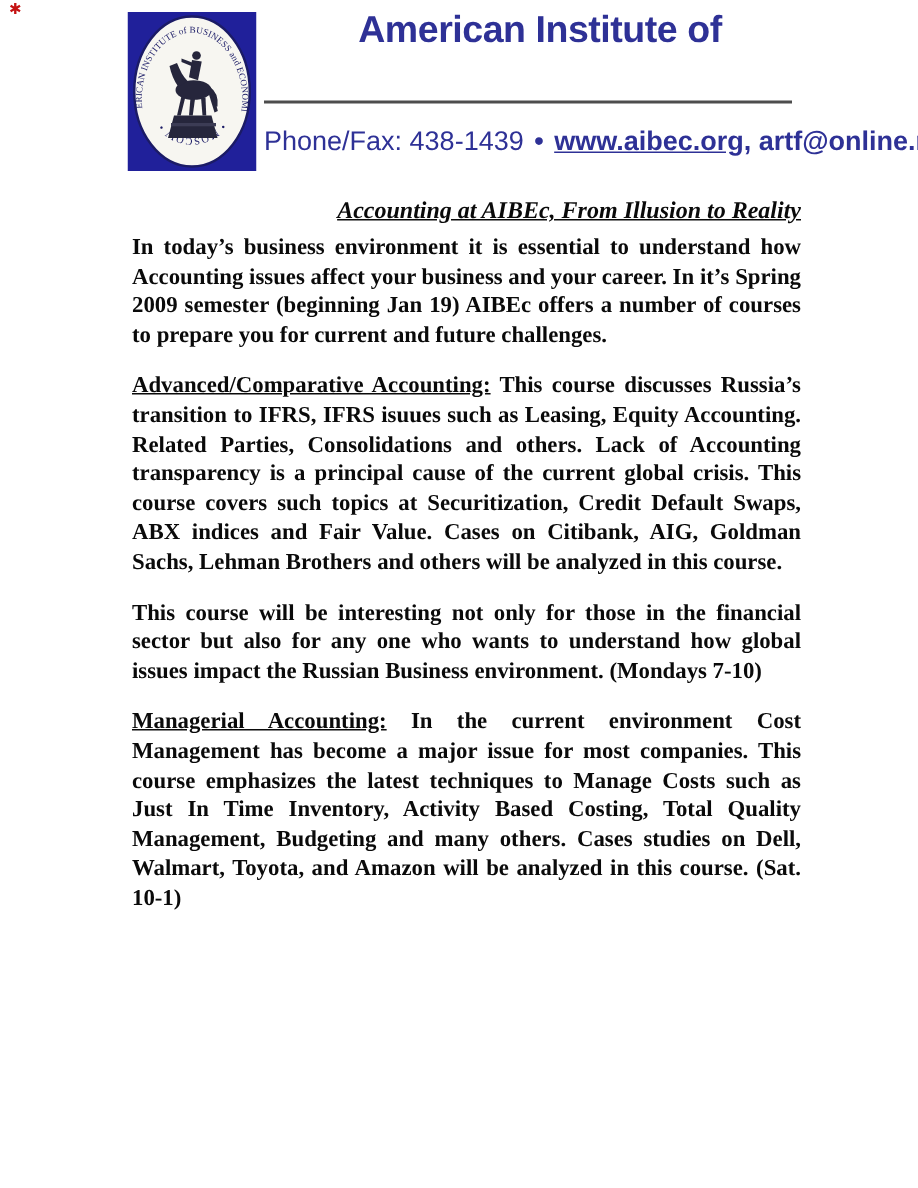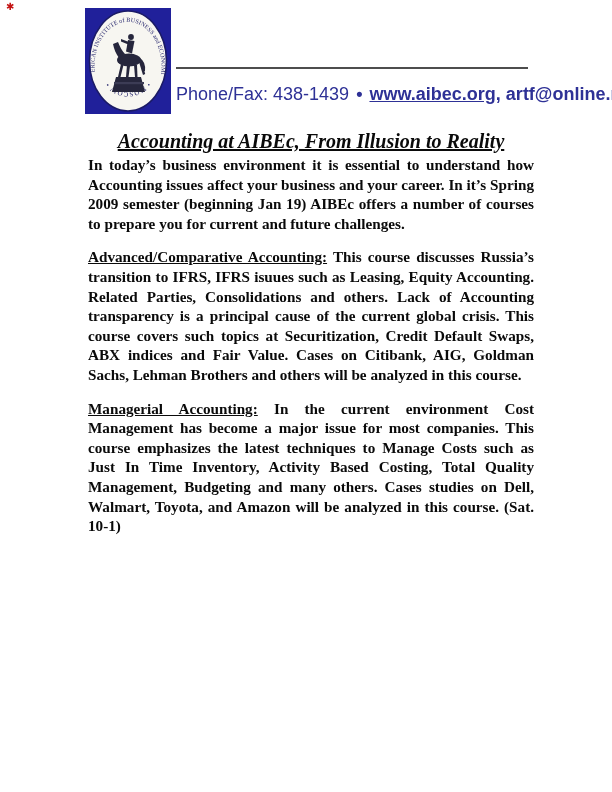--- a/index.html
+++ b/index.html
@@ -33,23 +33,23 @@
   .contact .sep { font-weight:bold; margin:0 7px; }
   .contact .website { font-weight:bold; text-decoration:underline; color:#2e3196; cursor:pointer; }
   .contact .email { font-weight:bold; }
   
   .body {
     position:absolute; left:88px; top:128px; width:446px;
     color:#0a0a0a; font-weight:bold; font-size:15.2px; line-height:19.6px;
     text-align:justify;
   }
   .headline {
-    margin:0 0 1px 0; font-size:20px; line-height:26px;
+    margin:0 0 1px 0; font-size:16px; line-height:26px;
     font-style:italic; font-weight:bold; text-decoration:underline;
-    text-align:center;
+    text-align:right;
   }
   .body p { margin:0 0 14px 0; }
   .body p:last-child { margin-bottom:0; }
   .course-heading { text-decoration:underline; }
 </style>
 </head>
 <body>
 
 <div class="page">
 
@@ -81,35 +81,37 @@
         <path d="M 54,54 L 58,67 L 60.2,66 L 57,53 Z"></path>
         <path d="M 55,50 Q 61,54 60,63 L 58,63 Q 58,55 53,52 Z"></path>
         <circle cx="46" cy="29" r="2.9"></circle>
         <path d="M 43,32 L 49.5,33 L 47,45.5 L 41,43.5 Z"></path>
         <path d="M 44,34 L 36,31 L 36,33.4 L 43.3,36.4 Z"></path>
       </g>
     </svg>
   </div>
 
   <div class="org-title">
+    <div>American Institute of</div>
   </div>
 
   <div class="header-rule"></div>
 
   <div class="contact">
     <span>Phone/Fax: 438-1439</span><span class="sep">•</span><span class="website">www.aibec.org</span><span class="email">,</span>
     <span class="email">artf@online.ru</span>
   </div>
 
   <div class="body">
 
     <h1 class="headline">Accounting at AIBEc, From Illusion to Reality</h1>
 
     <p>In today’s business environment it is essential to understand how Accounting issues affect your business and your career. In it’s Spring 2009 semester (beginning Jan 19) AIBEc offers a number of courses to prepare you for current and future challenges.</p>
 
     <p><span class="course-heading">Advanced/Comparative Accounting:</span> <span>This course discusses Russia’s transition to IFRS, IFRS isuues such as Leasing, Equity Accounting. Related Parties, Consolidations and others. Lack of Accounting transparency is a principal cause of the current global crisis. This course covers such topics at Securitization, Credit Default Swaps, ABX indices and Fair Value. Cases on Citibank, AIG, Goldman Sachs, Lehman Brothers and others will be analyzed in this course.</span></p>
 
+    <p>This course will be interesting not only for those in the financial sector but also for any one who wants to understand how global issues impact the Russian Business environment. (Mondays 7-10)</p>
 
     <p><span class="course-heading">Managerial Accounting:</span> <span>In the current environment Cost Management has become a major issue for most companies. This course emphasizes the latest techniques to Manage Costs such as Just In Time Inventory, Activity Based Costing, Total Quality Management, Budgeting and many others. Cases studies on Dell, Walmart, Toyota, and Amazon will be analyzed in this course. (Sat. 10-1)</span></p>
 
 
   </div>
 </div>
 
 </body></html>

